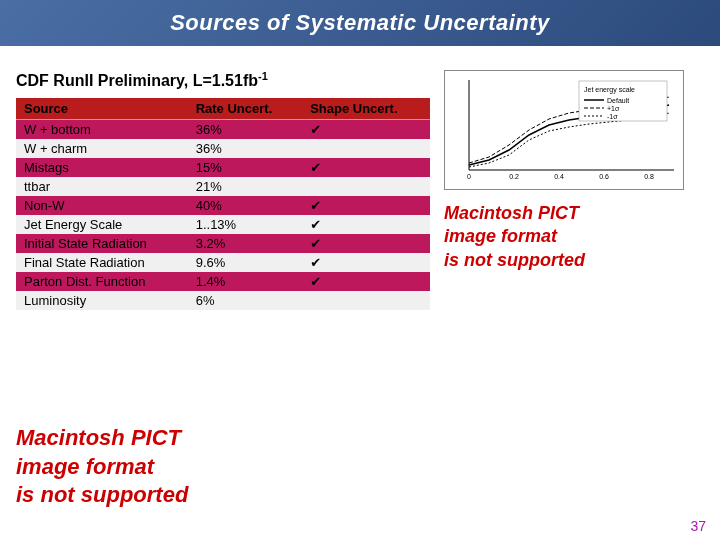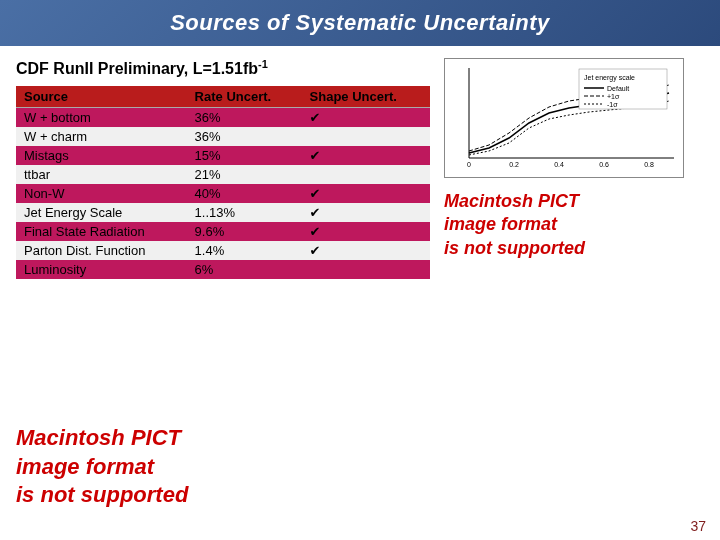--- a/index.html
+++ b/index.html
@@ -23,21 +23,21 @@
       font-style: italic;
       font-size: 22px;
       font-weight: bold;
       letter-spacing: 0.5px;
     }
 
     
     #main {
       display: flex;
       flex-direction: row;
-      padding: 12px 16px;
+      padding: 24px 16px;
       gap: 14px;
     }
 
     
     #left-panel {
       flex: 1;
     }
 
     #subtitle {
       font-size: 16px;
@@ -129,21 +129,21 @@
       font-style: italic;
       line-height: 1.3;
     }
 
     
     #page-number {
       position: absolute;
       bottom: 6px;
       right: 14px;
       font-size: 14px;
-      color: #7f1d1d;
+      color: #a21caf;
     }
   </style>
 </head>
 <body>
 
 <div id="header">
   <h1>Sources of Systematic Uncertainty</h1>
 </div>
 
 <div id="main">
@@ -186,20 +186,25 @@
             <td>Non-W</td>
             <td>40%</td>
             <td><span class="check-mark">✔</span></td>
           </tr>
           <tr>
             <td>Jet Energy Scale</td>
             <td>1..13%</td>
             <td><span class="check-mark">✔</span></td>
           </tr>
           <tr>
+            <td>Initial State Radiation</td>
+            <td>3.2%</td>
+            <td><span class="check-mark">✔</span></td>
+          </tr>
+          <tr>
             <td>Final State Radiation</td>
             <td>9.6%</td>
             <td><span class="check-mark">✔</span></td>
           </tr>
           <tr>
             <td>Parton Dist. Function</td>
             <td>1.4%</td>
             <td><span class="check-mark">✔</span></td>
           </tr>
           <tr>

